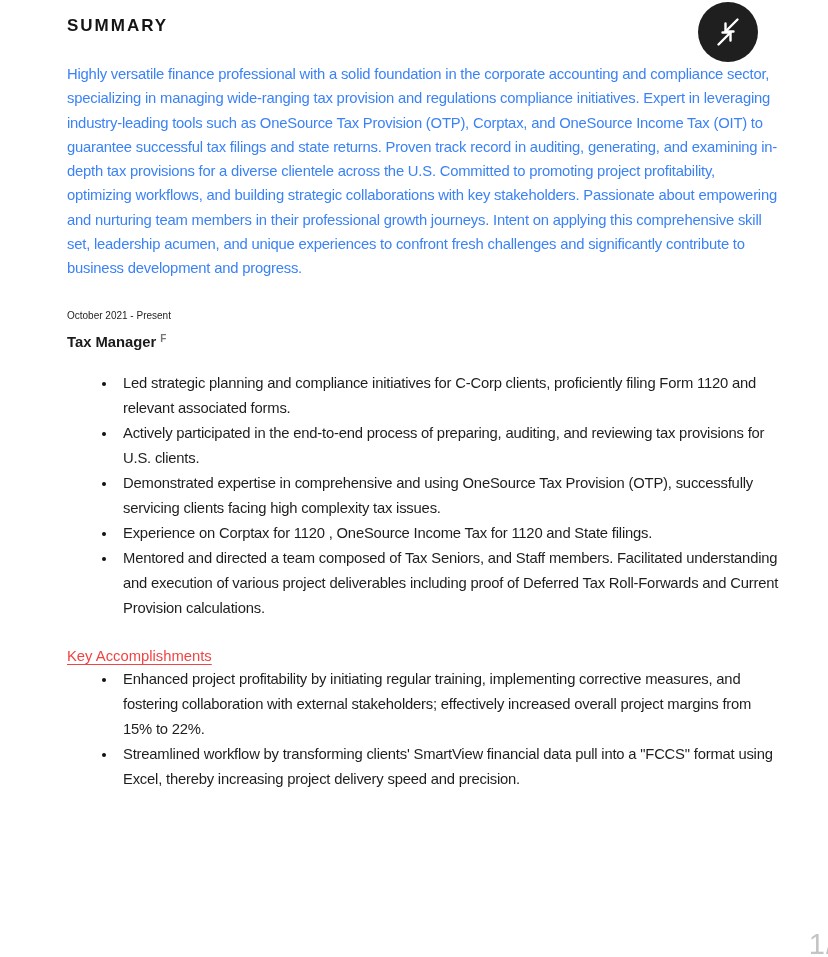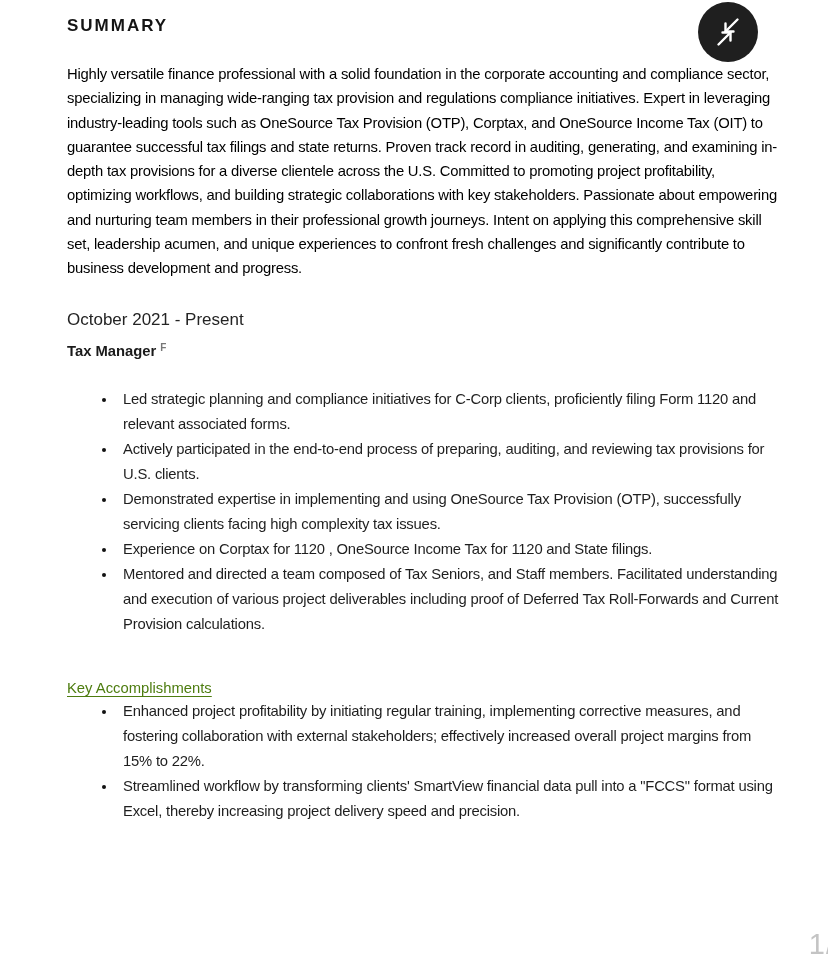--- a/index.html
+++ b/index.html
@@ -20,62 +20,62 @@
     font-size: 17px;
     font-weight: 700;
     letter-spacing: 2px;
     color: #141414;
   }
   .summary-body {
     margin-top: 26px;
     font-size: 14.8px;
     line-height: 24.3px;
     letter-spacing: -0.2px;
-    color: #000000;
+    color: #3b82f6;
     max-width: 712px;
   }
   .experience-heading { margin-top: 24px; }
   .job-dates {
     margin-top: 29px;
-    font-size: 17px;
+    font-size: 10px;
     color: #242424;
   }
   .job-title {
     margin-top: 12px;
     font-size: 14.8px;
     font-weight: 700;
     color: #1a1a1a;
   }
   .job-title .title-mark {
     font-weight: 600;
     font-size: 10px;
     color: #4a4a4a;
     opacity: 0.75;
     vertical-align: 5px;
     margin-left: 4px;
   }
   ul.bullets {
-    margin-top: 28px;
+    margin-top: 21px;
     list-style: disc;
     padding-left: 50px;
     max-width: 712px;
   }
   ul.bullets li {
     font-size: 14.8px;
     line-height: 25px;
     letter-spacing: -0.2px;
     padding-left: 6px;
     color: #1e1e1e;
   }
   ul.bullets li::marker { color: #111; font-size: 13px; }
   .ka-heading {
-    margin-top: 43px;
+    margin-top: 27px;
     font-size: 14.8px;
     font-weight: 500;
-    color: #4d7c0f;
+    color: #ef4444;
     text-decoration: underline;
     text-underline-offset: 3px;
   }
   ul.ka-bullets { margin-top: 3px; }
   .collapse-btn {
     position: absolute;
     top: 2px;
     left: 698px;
     width: 60px;
     height: 60px;
@@ -127,21 +127,21 @@
       <p class="job-dates">October 2021 - Present</p>
 
       <p class="job-title"><span>Tax Manager</span><span class="title-mark">F</span></p>
 
       <ul class="bullets">
 
           <li>Led strategic planning and compliance initiatives for C-Corp clients, proficiently filing Form 1120 and relevant associated forms.</li>
 
           <li>Actively participated in the end-to-end process of preparing, auditing, and reviewing tax provisions for U.S. clients.</li>
 
-          <li>Demonstrated expertise in implementing and using OneSource Tax Provision (OTP), successfully servicing clients facing high complexity tax issues.</li>
+          <li>Demonstrated expertise in comprehensive and using OneSource Tax Provision (OTP), successfully servicing clients facing high complexity tax issues.</li>
 
           <li>Experience on Corptax for 1120 , OneSource Income Tax for 1120 and State filings.</li>
 
           <li>Mentored and directed a team composed of Tax Seniors, and Staff members. Facilitated understanding and execution of various project deliverables including proof of Deferred Tax Roll-Forwards and Current Provision calculations.</li>
         </ul>
 
       <p class="ka-heading">Key Accomplishments</p>
 
       <ul class="bullets ka-bullets">
 

